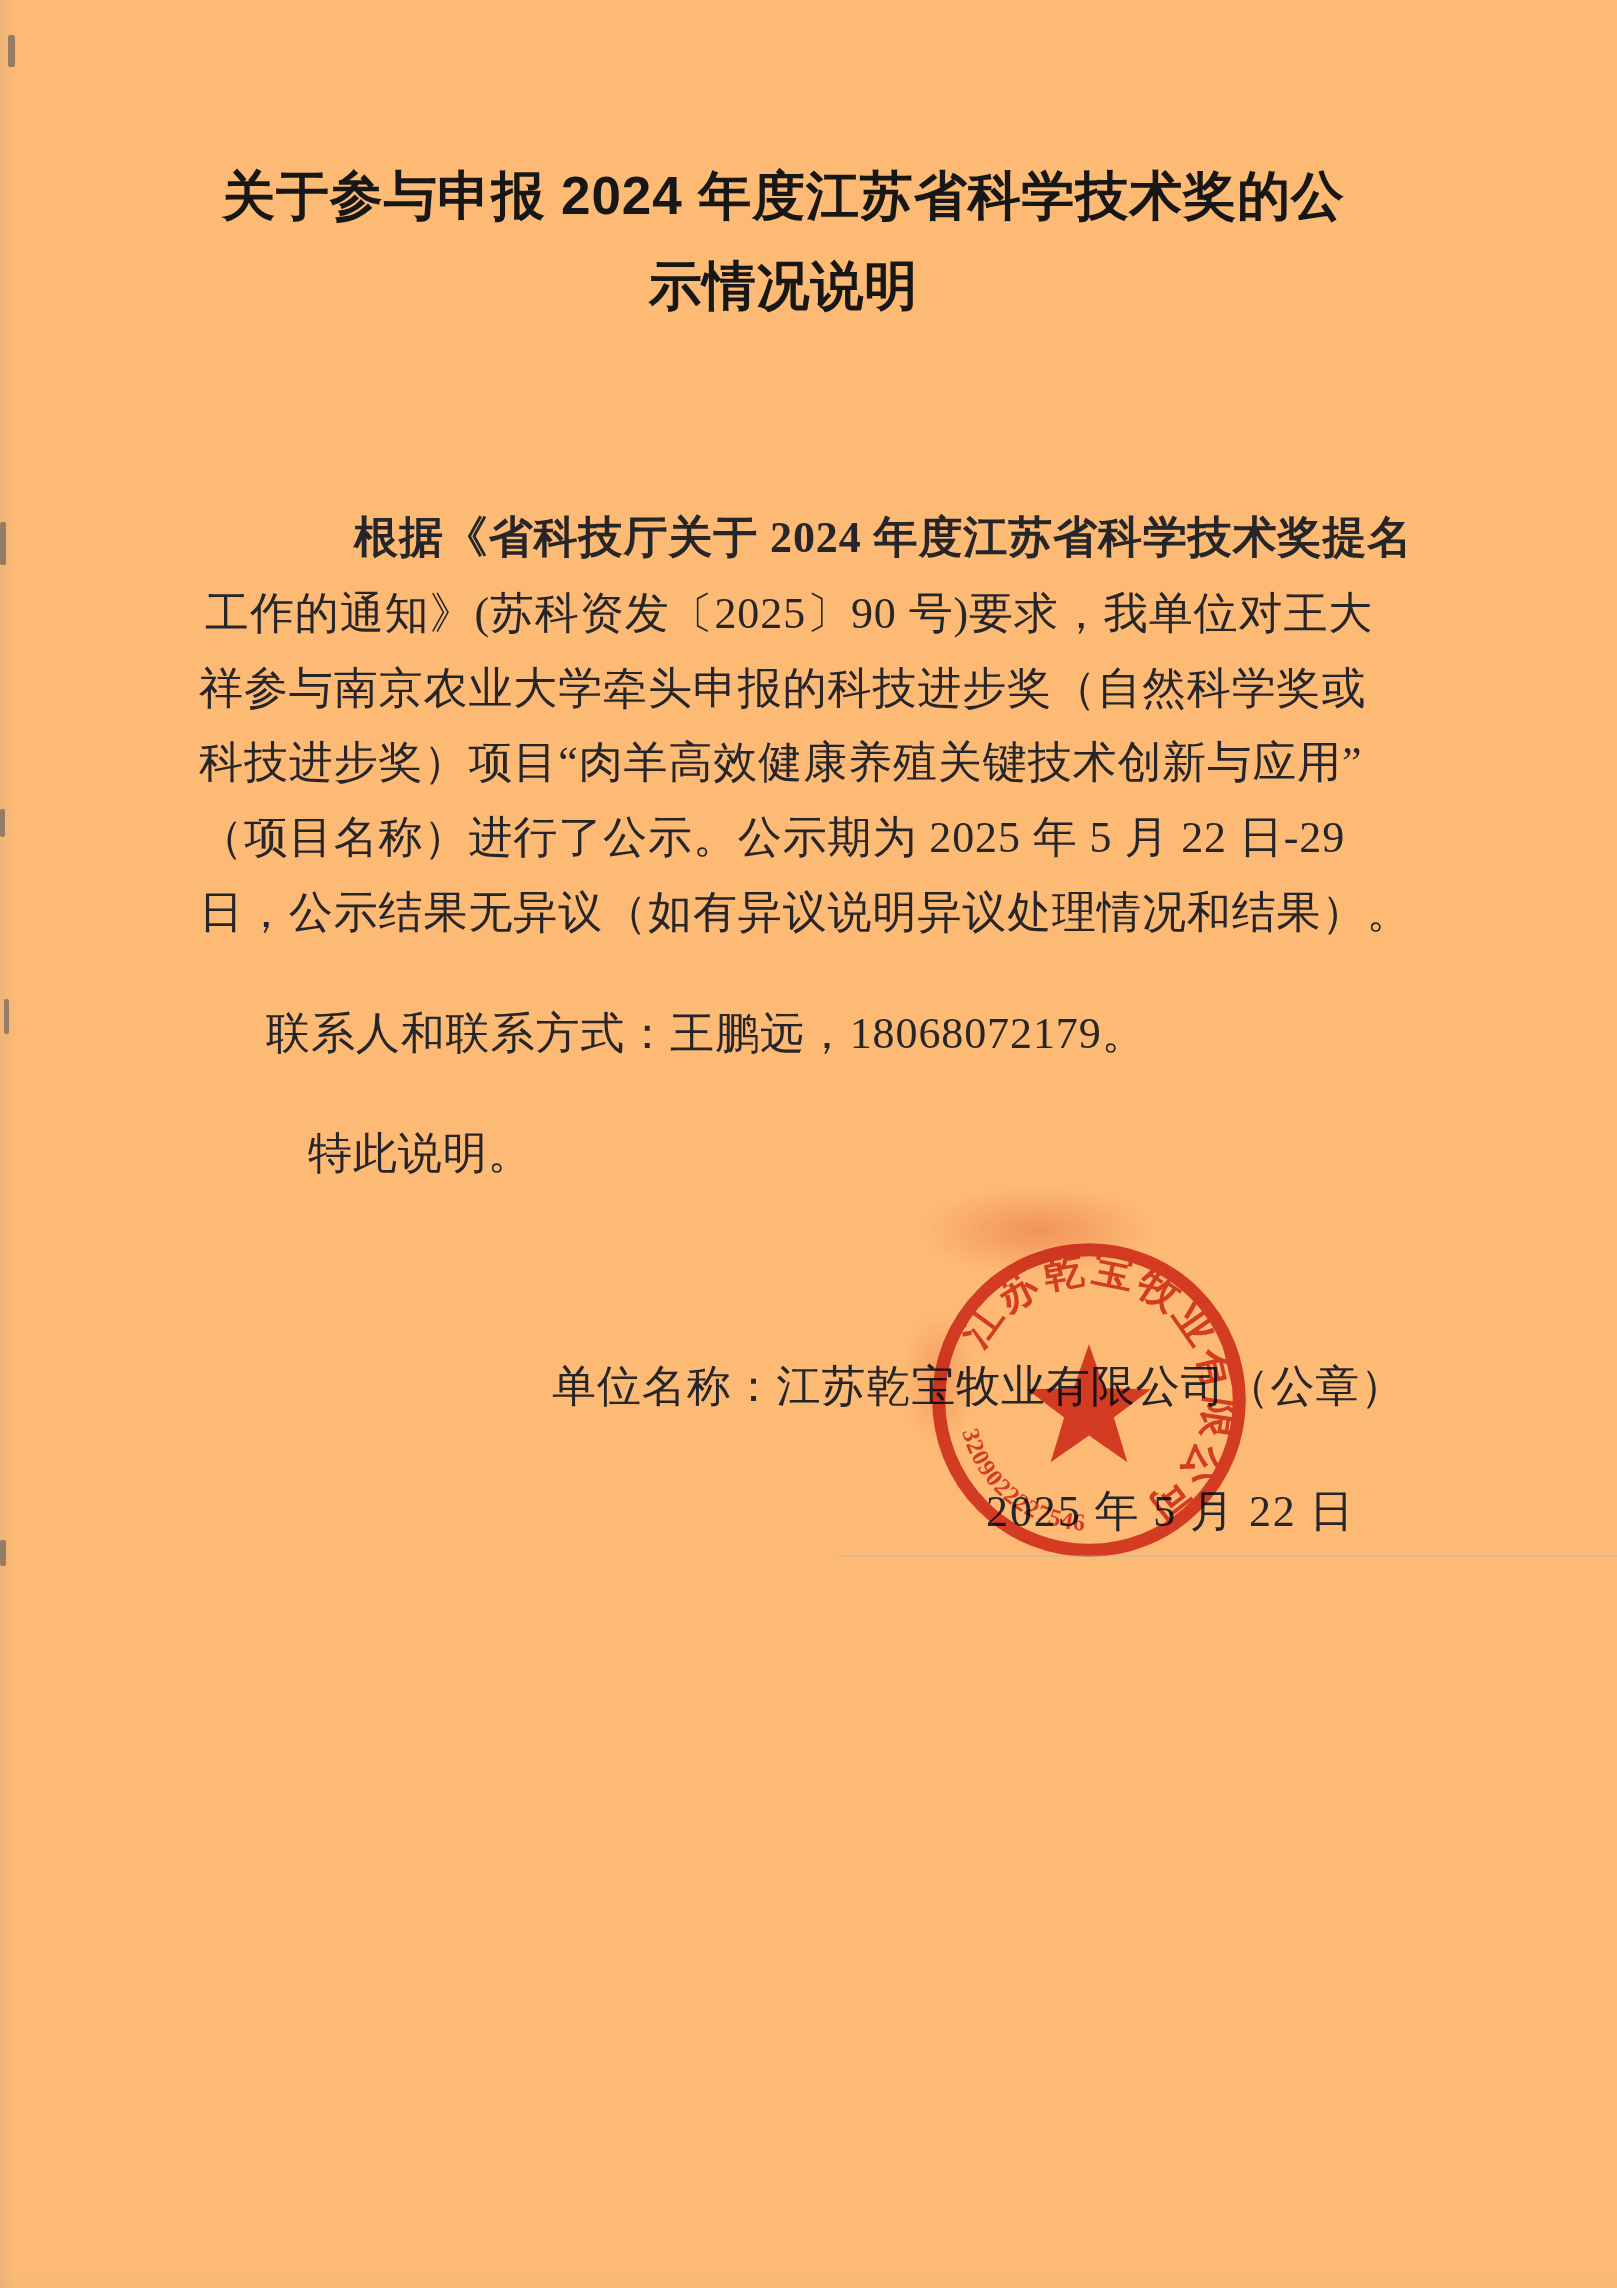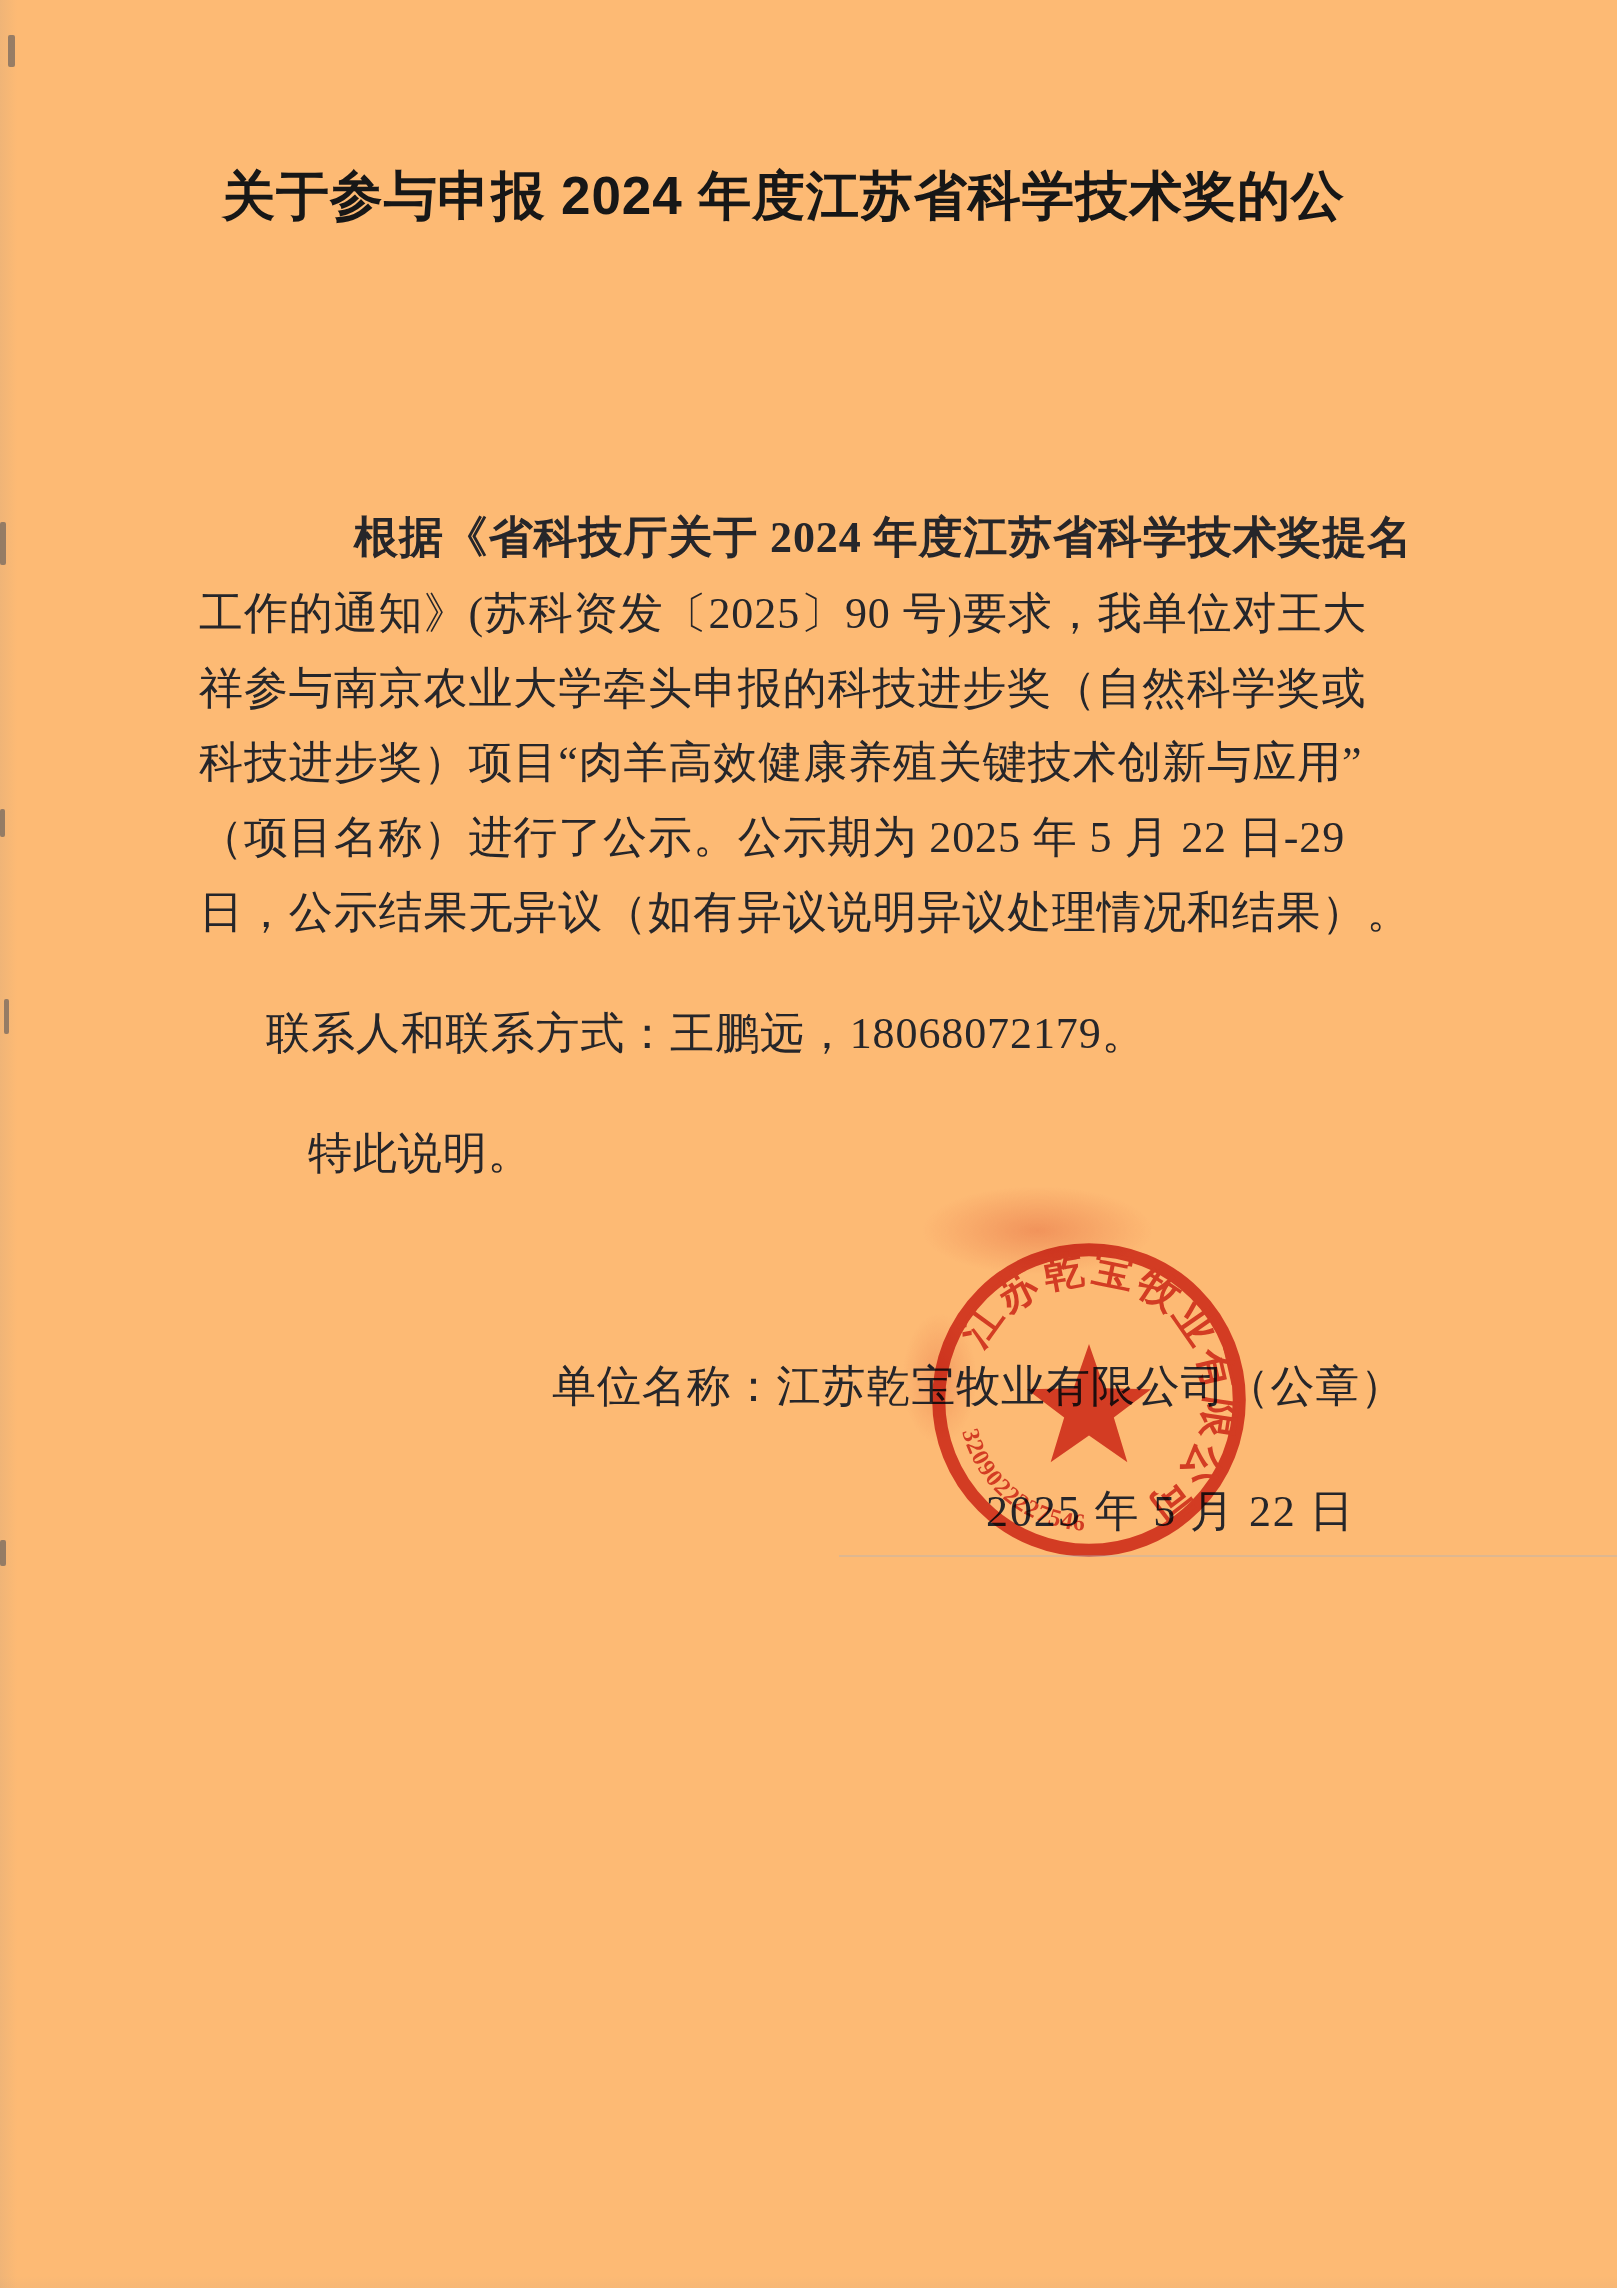--- a/index.html
+++ b/index.html
@@ -36,21 +36,21 @@
     white-space:nowrap;
     color:#26262a;
   }
   .l-indent{left:354px;font-weight:bold;}
   .l-margin{left:199px;}
   .contact{left:266px;top:1010px;}
   .closing{left:308px;top:1130px;}
   .signature{left:552px;top:1363px;}
   .dateline{left:986px;top:1488px;letter-spacing:1.9px;}
   .b0{top:514px;}
-  .b1{top:590px;}
+  .b1{top:590px;margin-left:6px;}
   .b2{top:665px;}
   .b3{top:739px;}
   .b4{top:814px;}
   .b5{top:889px;}
   
   .seal{
     position:absolute;left:921px;top:1232px;width:336px;height:336px;
     mix-blend-mode:multiply;
     opacity:.88;
     filter:blur(0.4px);
@@ -80,20 +80,21 @@
   .a4{left:3.7px;top:999px;width:5.6px;height:35px;}
   .a5{left:0;top:1540px;width:5.6px;height:26px;}
 </style>
 </head>
 <body>
 
 <div class="page">
 
   <h1 class="title">
     <div>关于参与申报 2024 年度江苏省科学技术奖的公</div>
+    <div>示情况说明</div>
   </h1>
 
   <div class="bline l-indent b0">根据《省科技厅关于 2024 年度江苏省科学技术奖提名</div>
   <div class="bline l-margin b1">工作的通知》(苏科资发〔2025〕90 号)要求，我单位对王大</div>
   <div class="bline l-margin b2">祥参与南京农业大学牵头申报的科技进步奖（自然科学奖或</div>
   <div class="bline l-margin b3">科技进步奖）项目“肉羊高效健康养殖关键技术创新与应用”</div>
   <div class="bline l-margin b4">（项目名称）进行了公示。公示期为 2025 年 5 月 22 日-29</div>
   <div class="bline l-margin b5">日，公示结果无异议（如有异议说明异议处理情况和结果）。</div>
 
   <div class="bline contact">联系人和联系方式：王鹏远，18068072179。</div>

